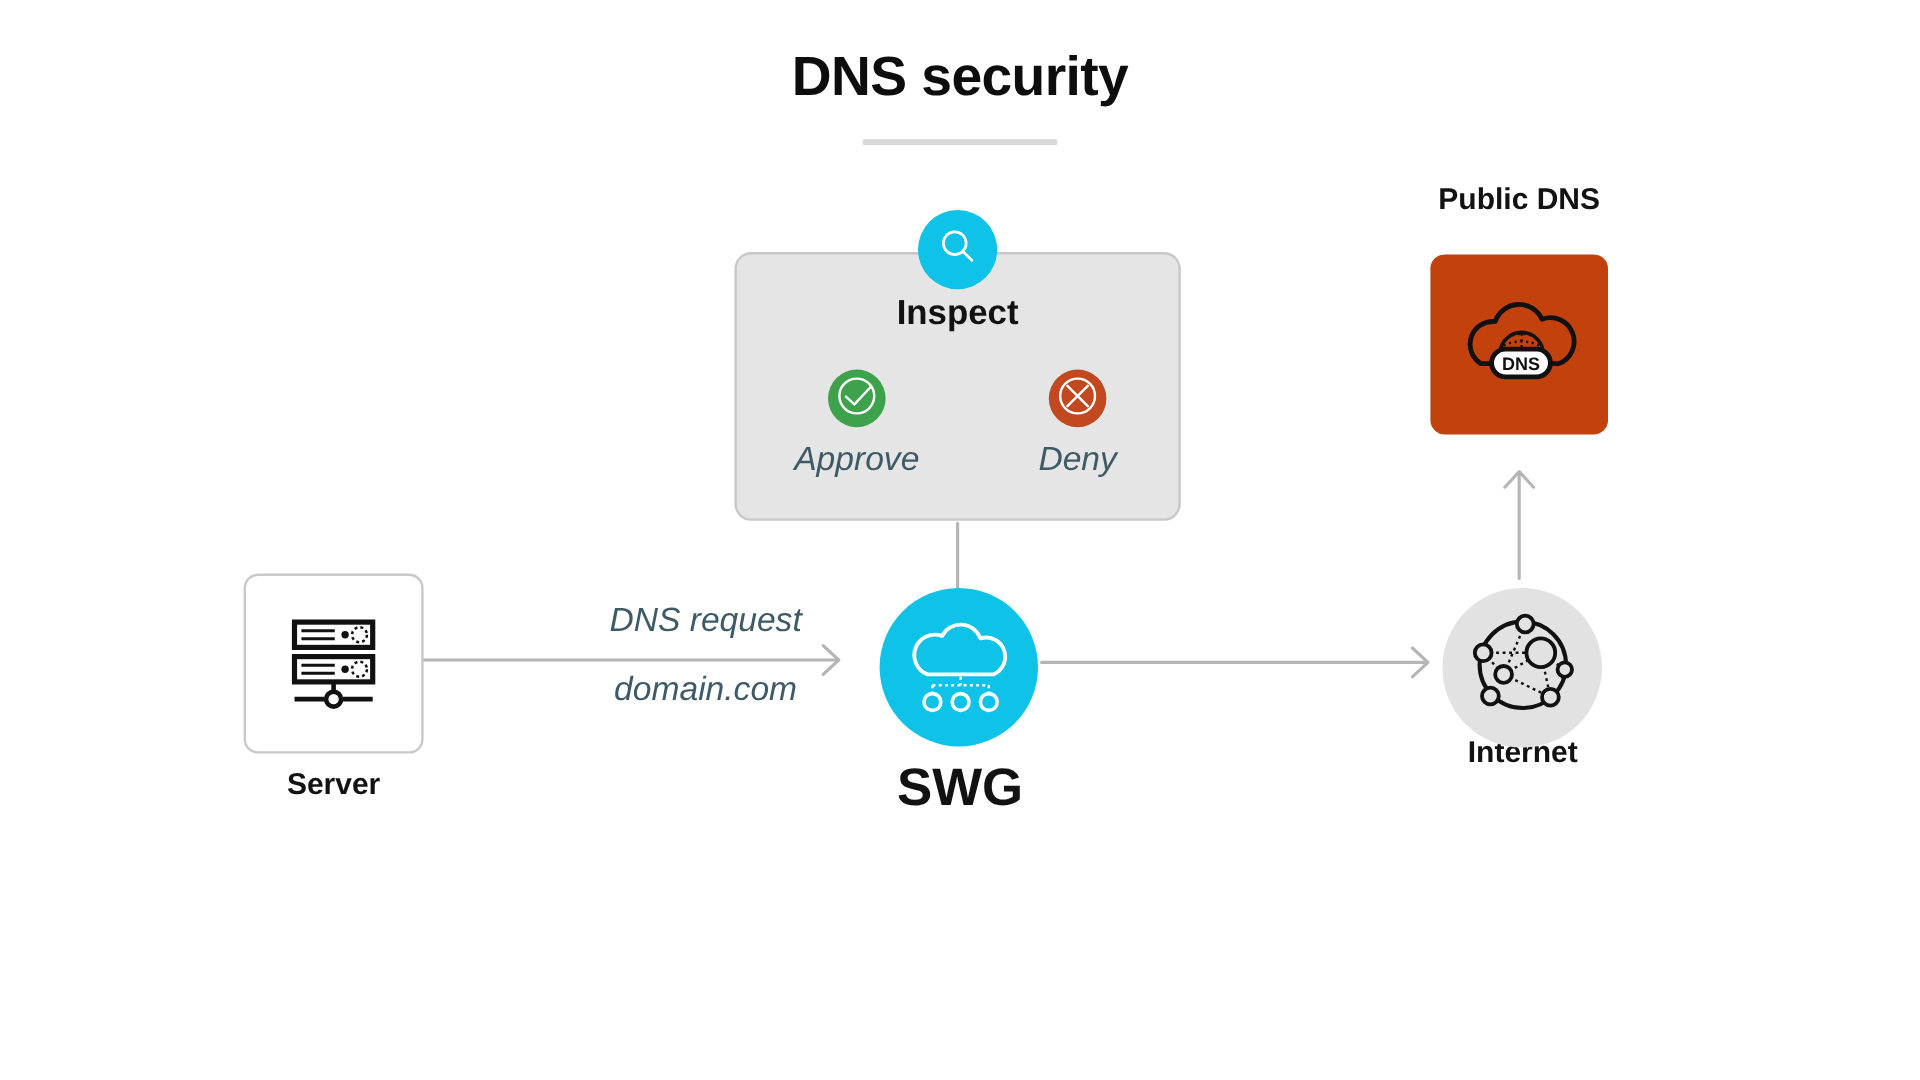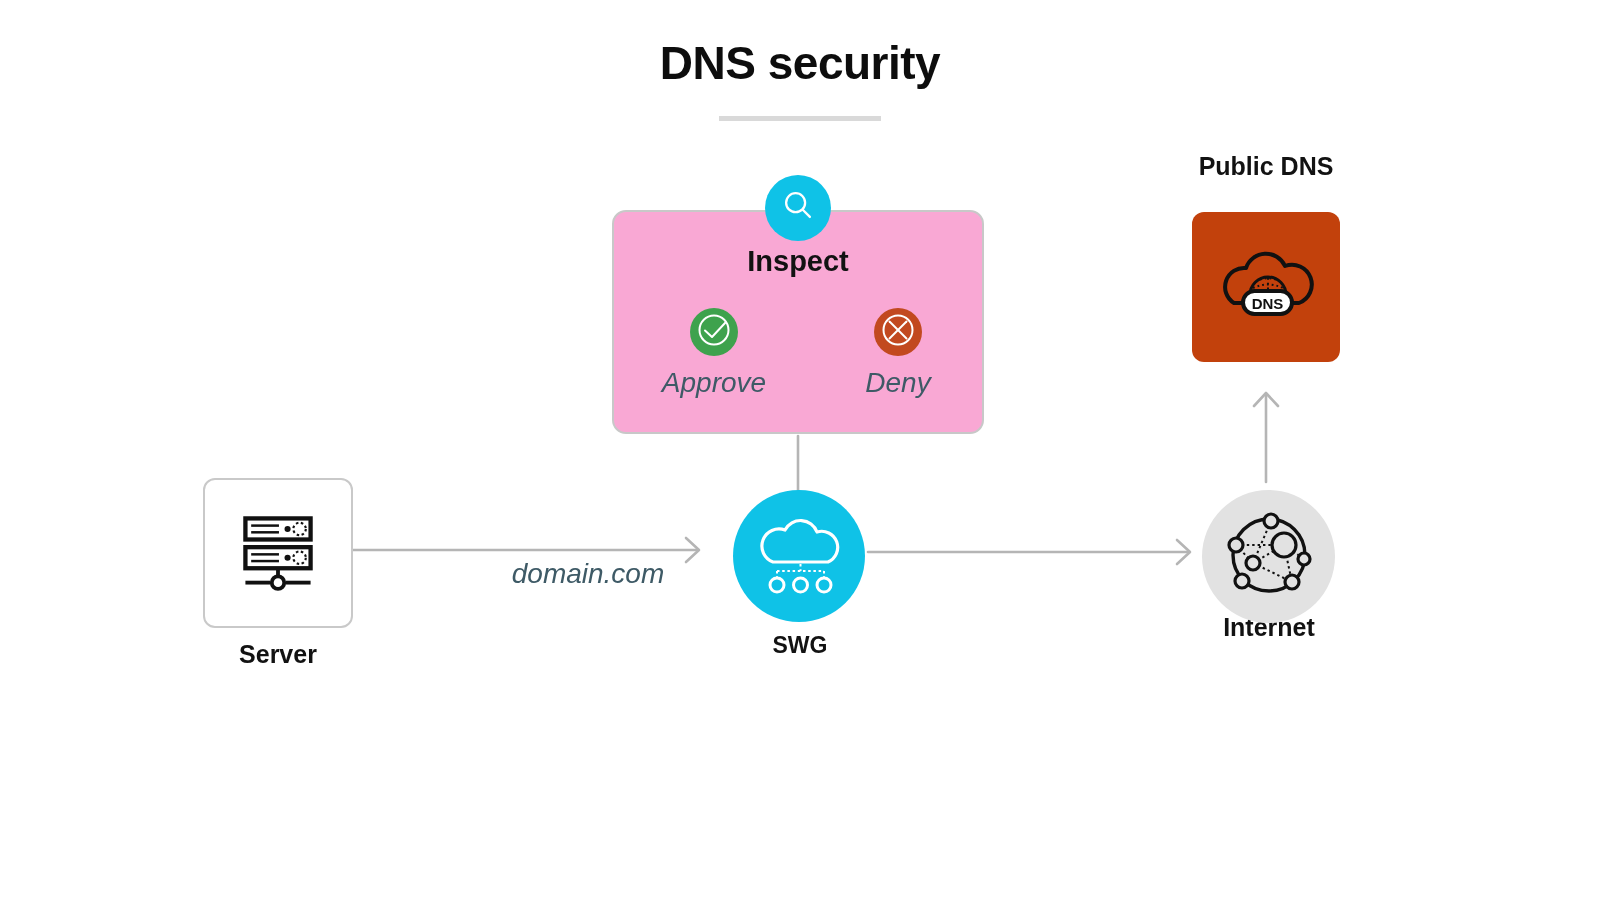--- a/index.html
+++ b/index.html
@@ -32,21 +32,21 @@
   .italic-label{font-style:italic;font-size:28px;color:#3e5a66;text-align:center;white-space:nowrap;}
   
   .server-box{
     left:203px;top:478px;width:150px;height:150px;background:#fff;
     border:2px solid #c9c9c9;border-radius:12px;box-sizing:border-box;z-index:2;
     display:flex;align-items:center;justify-content:center;
   }
   .server-label{left:178px;top:640px;width:200px;}
   
   .inspect-panel{
-    left:612px;top:210px;width:372px;height:224px;background:#f9a8d4;
+    left:612px;top:210px;width:372px;height:224px;background:#e5e5e5;
     border:2px solid #c8c8c8;border-radius:14px;box-sizing:border-box;z-index:2;
   }
   .inspect-circle{
     position:absolute;left:50%;top:-37px;transform:translateX(-50%);
     width:66px;height:66px;border-radius:50%;background:#0fc2e7;
     display:flex;align-items:center;justify-content:center;
   }
   .inspect-title{
     position:absolute;left:0;top:33px;width:100%;text-align:center;
     font-size:29px;font-weight:600;color:#121212;
@@ -55,21 +55,21 @@
     display:flex;align-items:center;justify-content:center;}
   .approve-circle{left:76px;top:96px;background:#3ea24d;}
   .deny-circle{left:260px;top:96px;background:#c2491f;}
   .approve-label{position:absolute;left:25px;top:155px;width:150px;}
   .deny-label{position:absolute;left:209px;top:155px;width:150px;}
   
   .swg-circle{
     left:733px;top:490px;width:132px;height:132px;border-radius:50%;background:#0fc2e7;
     display:flex;align-items:center;justify-content:center;z-index:2;
   }
-  .swg-label{left:720px;top:632px;width:160px;font-size:23px;font-weight:800;}
+  .swg-label{left:720px;top:632px;width:160px;font-size:44px;font-weight:800;}
   
   .internet-circle{
     left:1202px;top:490px;width:133px;height:133px;border-radius:50%;background:#e2e2e2;
     display:flex;align-items:center;justify-content:center;z-index:2;
   }
   .internet-label{left:1149px;top:613px;width:240px;}
   
   .publicdns-label{left:1146px;top:152px;width:240px;}
   .publicdns-box{
     left:1192px;top:212px;width:148px;height:150px;background:#c2410c;border-radius:12px;
@@ -168,20 +168,21 @@
             <circle cx="24" cy="24" r="14.5"></circle>
             <line x1="15.5" y1="15.5" x2="32.5" y2="32.5"></line>
             <line x1="32.5" y1="15.5" x2="15.5" y2="32.5"></line>
           </g>
         </svg>
       </span>
     </div>
     <div class="italic-label deny-label">Deny</div>
   </div>
 
+  <div class="abs italic-label dns-request-1">DNS request</div>
   <div class="abs italic-label dns-request-2">domain.com</div>
 
   <div class="abs swg-circle">
     <span>
       <svg width="132" height="132" viewBox="0 0 132 132">
         <g fill="none" stroke="#fff" stroke-width="3.2" stroke-linejoin="round" stroke-linecap="round">
           <path d="M40 74 A17 17 0 0 1 52 42 A17.5 17.5 0 0 1 84 44 A16 16 0 0 1 95 74 Z"></path>
         </g>
         <g fill="none" stroke="#fff" stroke-width="2" stroke-dasharray="2.5 2.7">
           <line x1="67.5" y1="76" x2="67.5" y2="83"></line>

